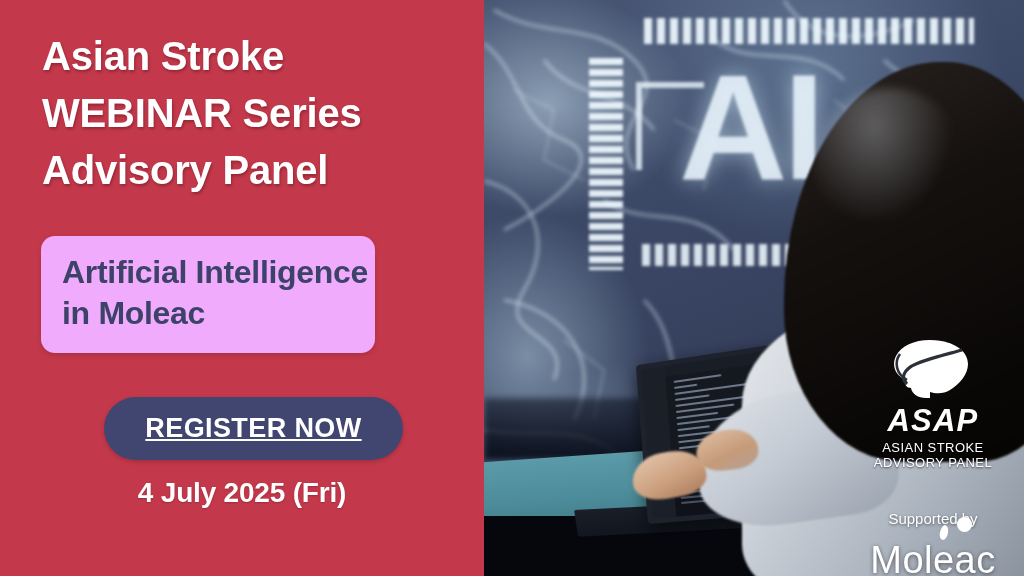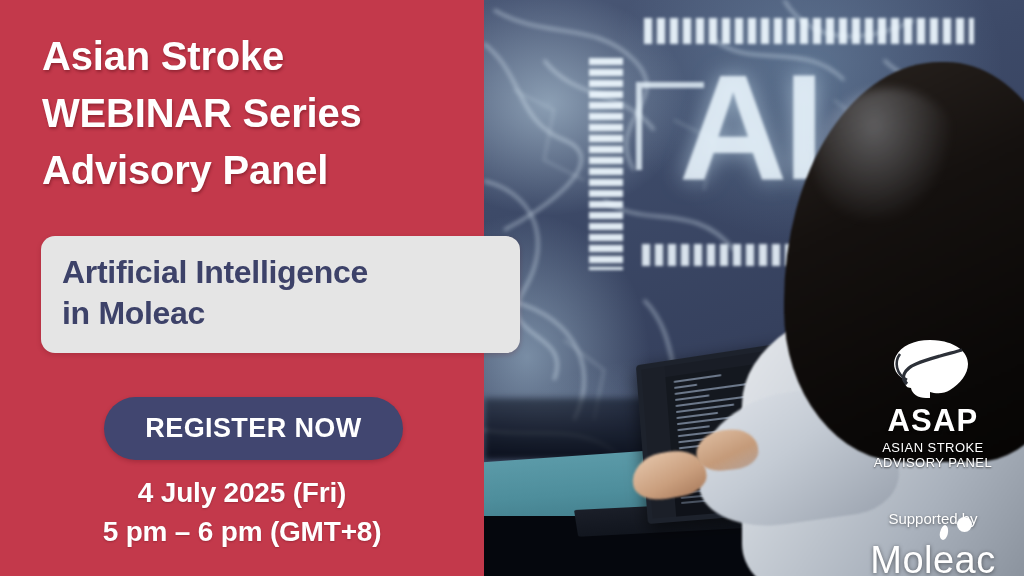--- a/index.html
+++ b/index.html
@@ -42,23 +42,23 @@
     line-height: 1.42;
     letter-spacing: -0.2px;
     text-shadow: 1px 2px 3px rgba(90, 15, 25, 0.45);
   }
   .headline-line { display: block; white-space: nowrap; }
 
   .subtitle-box {
     position: absolute;
     left: 41px;
     top: 236px;
-    width: 479px;
+    width: 334px;
     height: 117px;
-    background: #e5e5e5;
+    background: #f0abfc;
     border-radius: 14px;
     box-sizing: border-box;
     padding: 16px 20px 0 21px;
     box-shadow: 0 2px 5px rgba(90, 15, 25, 0.22);
   }
   .subtitle-text {
     color: #3d4269;
     font-size: 32px;
     font-weight: bold;
     line-height: 1.28;
@@ -76,20 +76,21 @@
     border-radius: 32px;
     border: none;
     color: #ffffff;
     font-family: "Liberation Sans", sans-serif;
     font-size: 27px;
     font-weight: bold;
     letter-spacing: 0.4px;
     cursor: pointer;
     padding: 0;
     box-shadow: 0 2px 4px rgba(90, 15, 25, 0.28);
+    text-decoration: underline;
   }
 
   .datetime {
     position: absolute;
     left: 0;
     top: 474px;
     width: 484px;
     text-align: center;
     color: #ffffff;
     font-size: 28px;
@@ -362,20 +363,21 @@
     top: 338px;
     width: 170px;
     text-align: center;
     z-index: 25;
   }
   .brain-logo { width: 86px; height: 64px; display: block; margin: 0 auto; }
   .asap-word {
     color: #ffffff;
     font-size: 31px;
     font-weight: bold;
+    font-style: italic;
     letter-spacing: 1.2px;
     line-height: 1;
     margin-top: 3px;
     text-shadow: 0 1px 3px rgba(0,0,0,0.55);
   }
   .asap-full {
     color: #ffffff;
     font-size: 13px;
     letter-spacing: 0.45px;
     margin-top: 4px;
@@ -535,16 +537,15 @@
       <div class="subtitle-text">
         <span class="subtitle-line">Artificial Intelligence</span>
         <span class="subtitle-line">in Moleac</span>
       </div>
     </div>
 
     <button class="register-button">REGISTER NOW</button>
 
     <div class="datetime">
       <span class="datetime-line">4 July 2025 (Fri)</span>
-      <span class="datetime-line">5 pm – 6 pm (GMT+8)</span>
     </div>
   </div>
 </div>
 
 </body></html>

